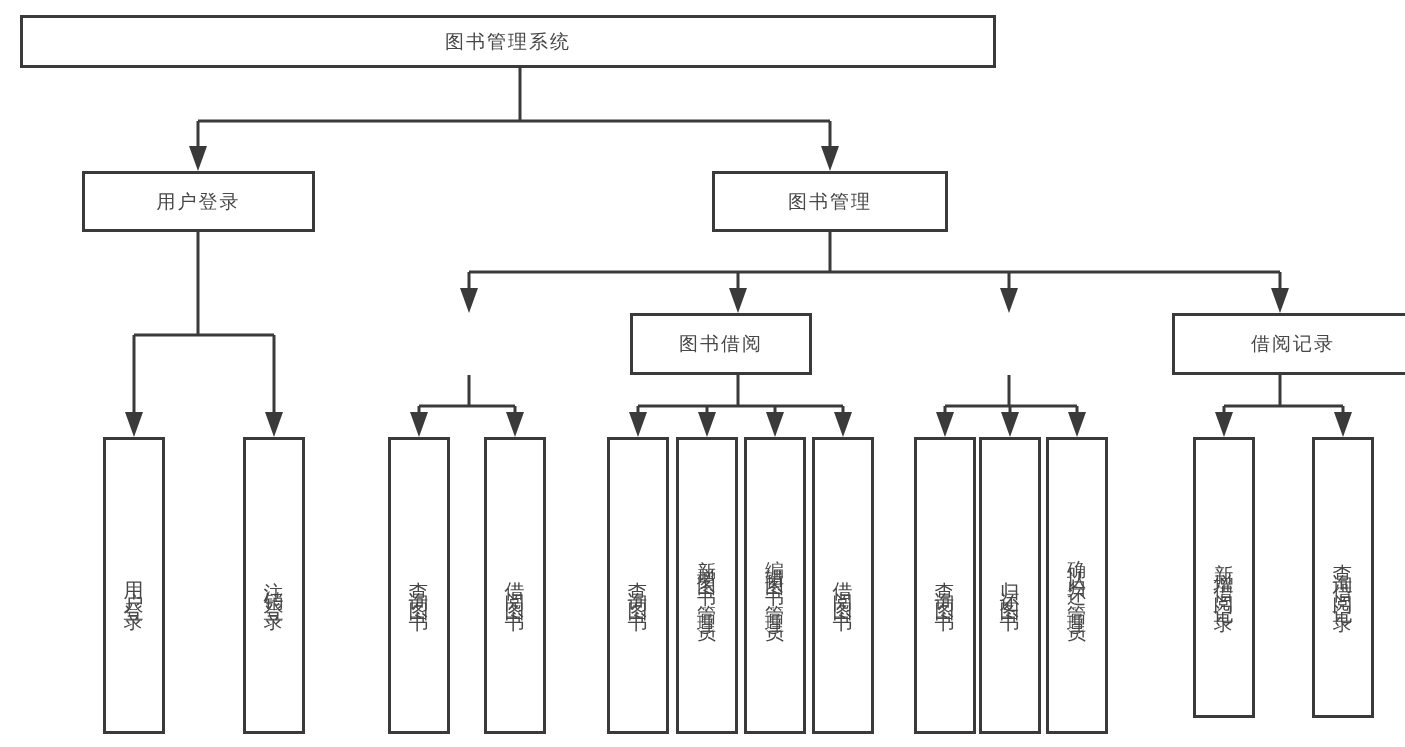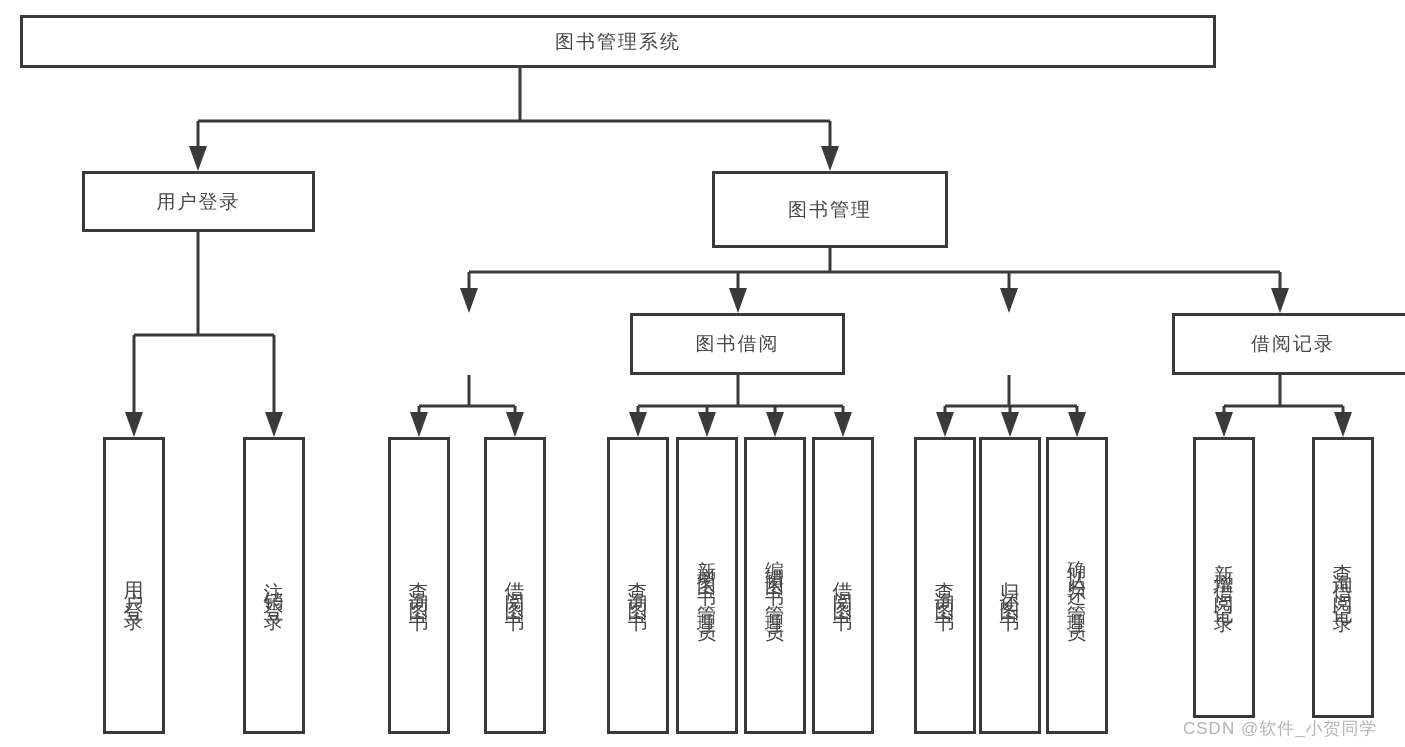--- a/index.html
+++ b/index.html
@@ -115,26 +115,26 @@
 
       <polygon points="936,412 954,412 945,437"></polygon>
       <polygon points="1001,412 1019,412 1010,437"></polygon>
       <polygon points="1068,412 1086,412 1077,437"></polygon>
 
       <polygon points="1215,412 1233,412 1224,437"></polygon>
       <polygon points="1334,412 1352,412 1343,437"></polygon>
     </g>
   </svg>
 
-  <div class="node" style="left:20px; top:15px; width:1196px; height:53px;">图书管理系统</div>
+  <div class="node" style="left:20px; top:15px; width:976px; height:53px;">图书管理系统</div>
 
   <div class="node" style="left:82px; top:171px; width:233px; height:61px;">用户登录</div>
-  <div class="node" style="left:712px; top:171px; width:236px; height:77px;">图书管理</div>
+  <div class="node" style="left:712px; top:171px; width:236px; height:61px;">图书管理</div>
 
-  <div class="node" style="left:630px; top:313px; width:215px; height:62px;">图书借阅</div>
+  <div class="node" style="left:630px; top:313px; width:182px; height:62px;">图书借阅</div>
   <div class="node" style="left:1172px; top:313px; width:242px; height:62px;">借阅记录</div>
 
   <div class="leaf" style="left:103px;">
     <span class="vtext">用户登录</span>
   </div>
   <div class="leaf" style="left:243px;">
     <span class="vtext">注销登录</span>
   </div>
 
   <div class="leaf" style="left:388px;">
@@ -167,14 +167,13 @@
     <span class="vtext">确认归还（管理员）</span>
   </div>
 
   <div class="leaf short" style="left:1193px;">
     <span class="vtext">新增借阅记录</span>
   </div>
   <div class="leaf short" style="left:1312px;">
     <span class="vtext">查询借阅记录</span>
   </div>
 
-  <div class="watermark">CSDN @软件_小贺同学</div>
 </div>
 
 </body></html>

